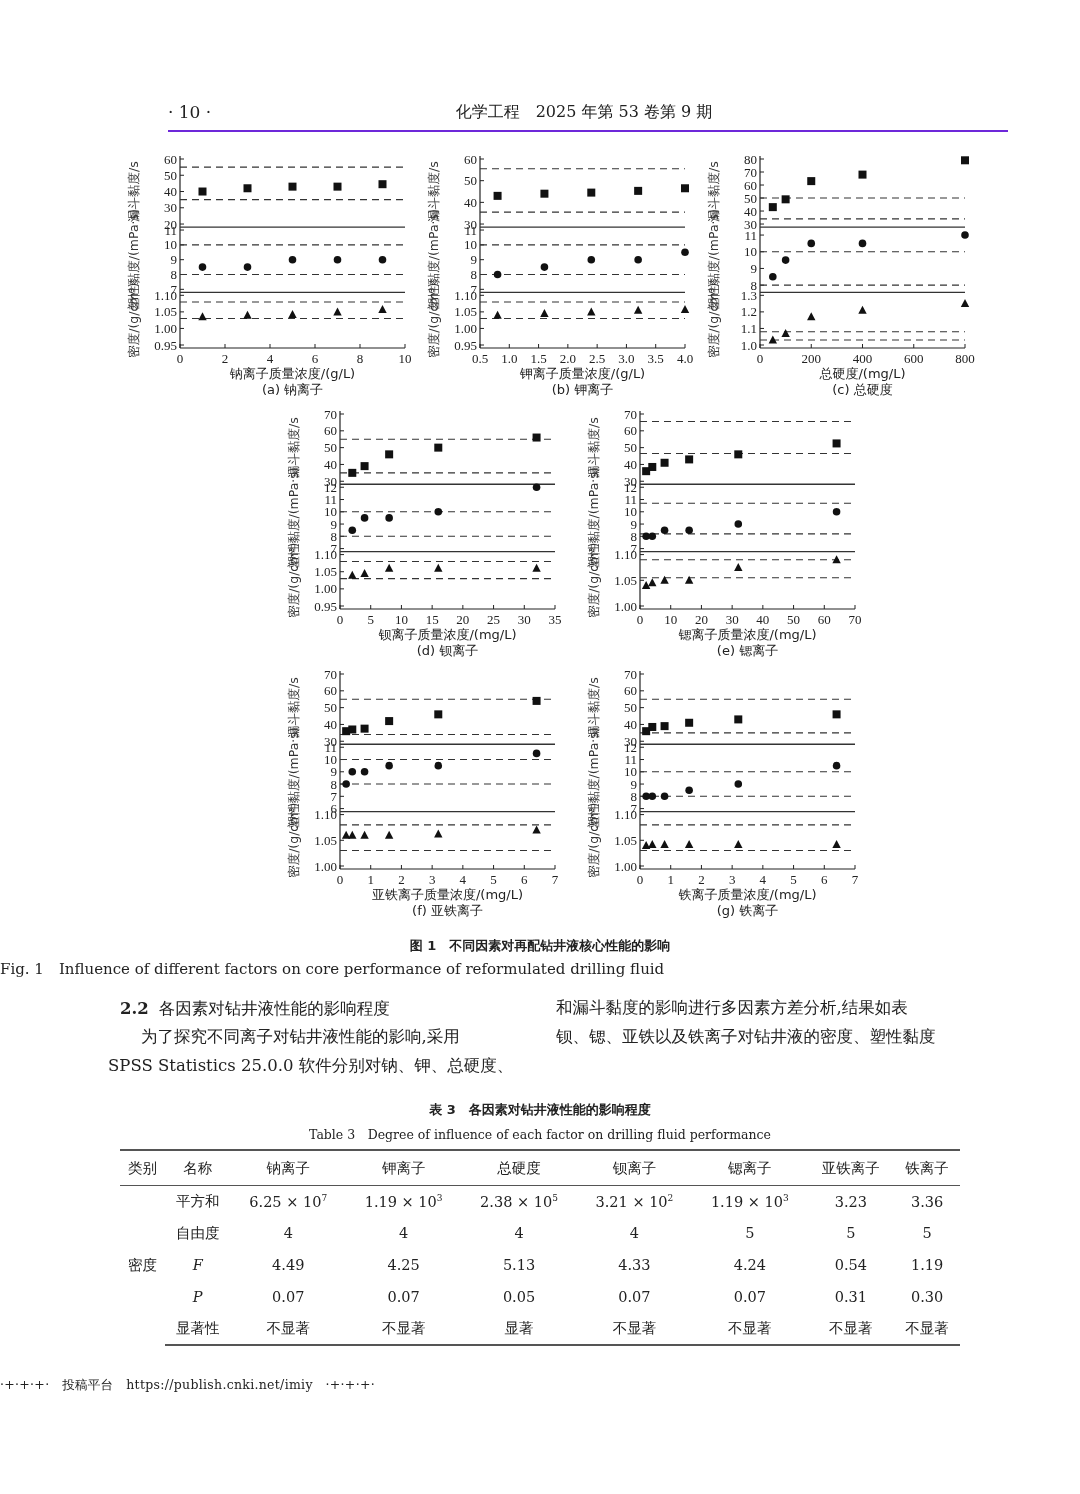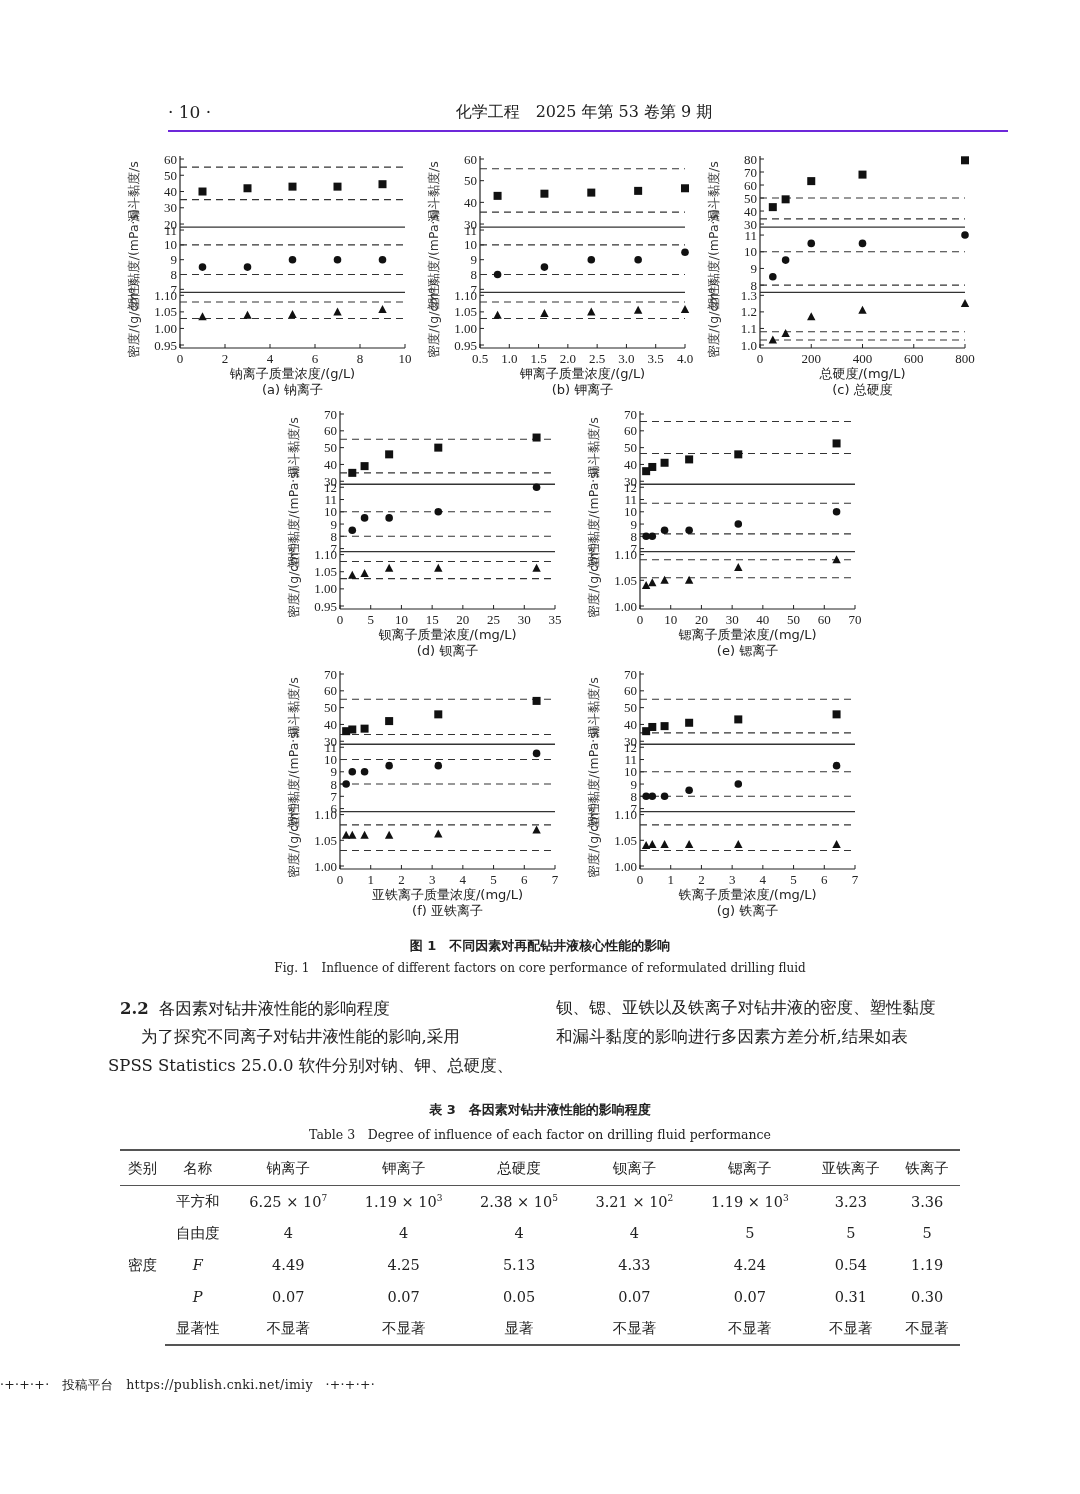--- a/index.html
+++ b/index.html
@@ -4,21 +4,21 @@
 <style>
   html,body{margin:0;padding:0;background:#fff;}
   body{width:1080px;height:1494px;position:relative;overflow:hidden;
        font-family:"DejaVu Serif","Liberation Serif",serif;color:#222;}
   .hdr{position:absolute;left:120px;top:98px;width:840px;height:32px;border-bottom:2px solid #6d28d9;margin-left:48px;}
   .hdr .pg{position:absolute;left:0;top:4px;font-size:17px;}
   .hdr .jn{position:absolute;left:0;right:8px;top:4px;text-align:center;font-size:16px;}
   .panel{position:absolute;}
   .panel svg{display:block;overflow:visible;}
   .figcap-cn{position:absolute;left:0;width:1080px;top:937px;text-align:center;font-size:13px;font-weight:bold;font-family:"DejaVu Sans",sans-serif;}
-  .figcap-en{position:absolute;left:0;width:1080px;top:960px;text-align:center;font-size:12px;}
+  .figcap-en{position:absolute;left:0;width:1080px;top:960px;text-align:left;font-size:15px;}
   .sec{position:absolute;left:120px;top:998px;font-size:16.5px;}
   .sec b{font-weight:bold;margin-right:10px;}
   .col{position:absolute;font-size:16.5px;line-height:29px;}
   .col p{margin:0;}
   .tcap-cn{position:absolute;left:0;width:1080px;top:1101px;text-align:center;font-size:13px;font-weight:bold;font-family:"DejaVu Sans",sans-serif;}
   .tcap-en{position:absolute;left:0;width:1080px;top:1127px;text-align:center;font-size:12.5px;}
   table.t3{position:absolute;left:120px;top:1149px;width:840px;border-collapse:collapse;font-size:14.5px;}
   table.t3 th{font-weight:normal;height:32px;border-top:2px solid #555;border-bottom:1.5px solid #555;}
   table.t3 td{text-align:center;height:29.6px;}
   table.t3 tr:last-child td{border-bottom:2px solid #555;}
@@ -584,22 +584,22 @@
 <div class="figcap-en">Fig. 1　Influence of different factors on core performance of reformulated drilling fluid</div>
 
 <div class="sec">
   <b>2.2</b><span>各因素对钻井液性能的影响程度</span>
 </div>
 <div class="col" style="left:108px;top:1022px;width:410px;">
   <p>　　为了探究不同离子对钻井液性能的影响,采用</p>
   <p>SPSS Statistics 25.0.0 软件分别对钠、钾、总硬度、</p>
 </div>
 <div class="col" style="left:556px;top:993px;width:410px;">
+  <p>和漏斗黏度的影响进行多因素方差分析,结果如表</p>
   <p>钡、锶、亚铁以及铁离子对钻井液的密度、塑性黏度</p>
-  <p>和漏斗黏度的影响进行多因素方差分析,结果如表</p>
 </div>
 
 <div class="tcap-cn">表 3　各因素对钻井液性能的影响程度</div>
 <div class="tcap-en">Table 3　Degree of influence of each factor on drilling fluid performance</div>
 <table class="t3">
   <thead>
     <tr>
       <th>类别</th>
       <th>名称</th>
       <th>钠离子</th>

